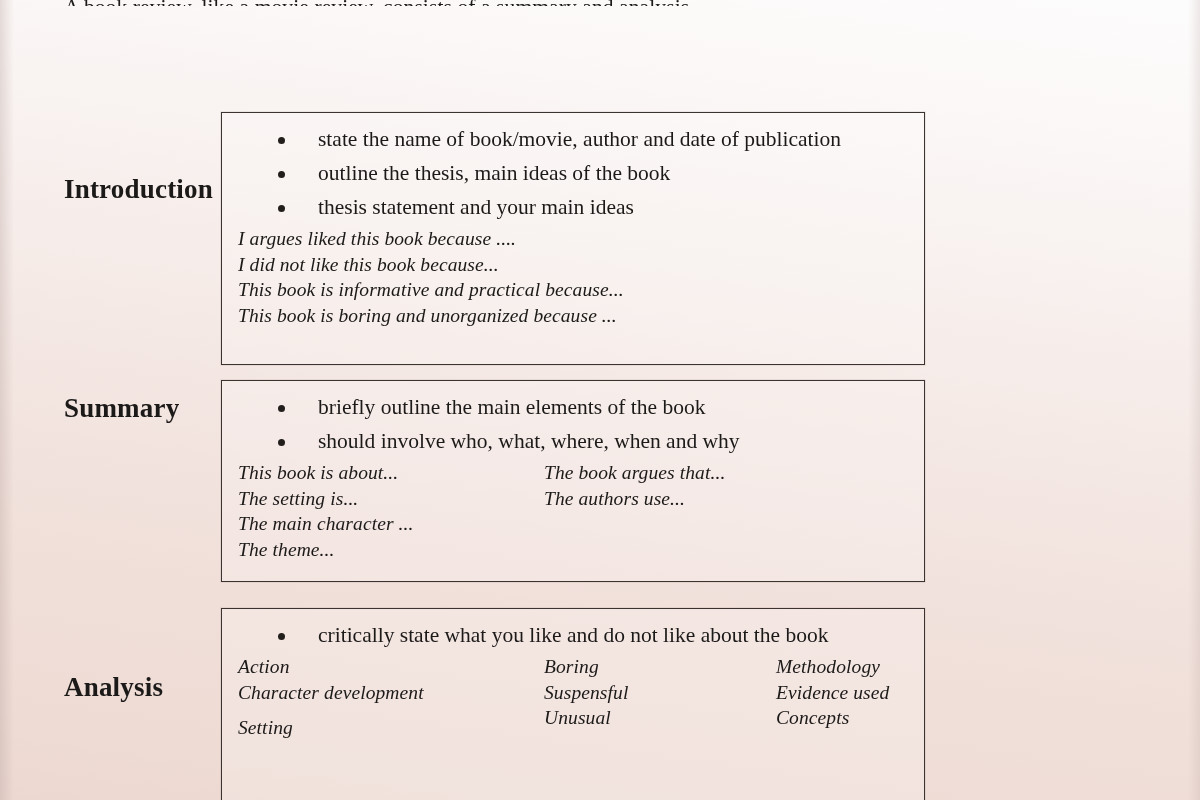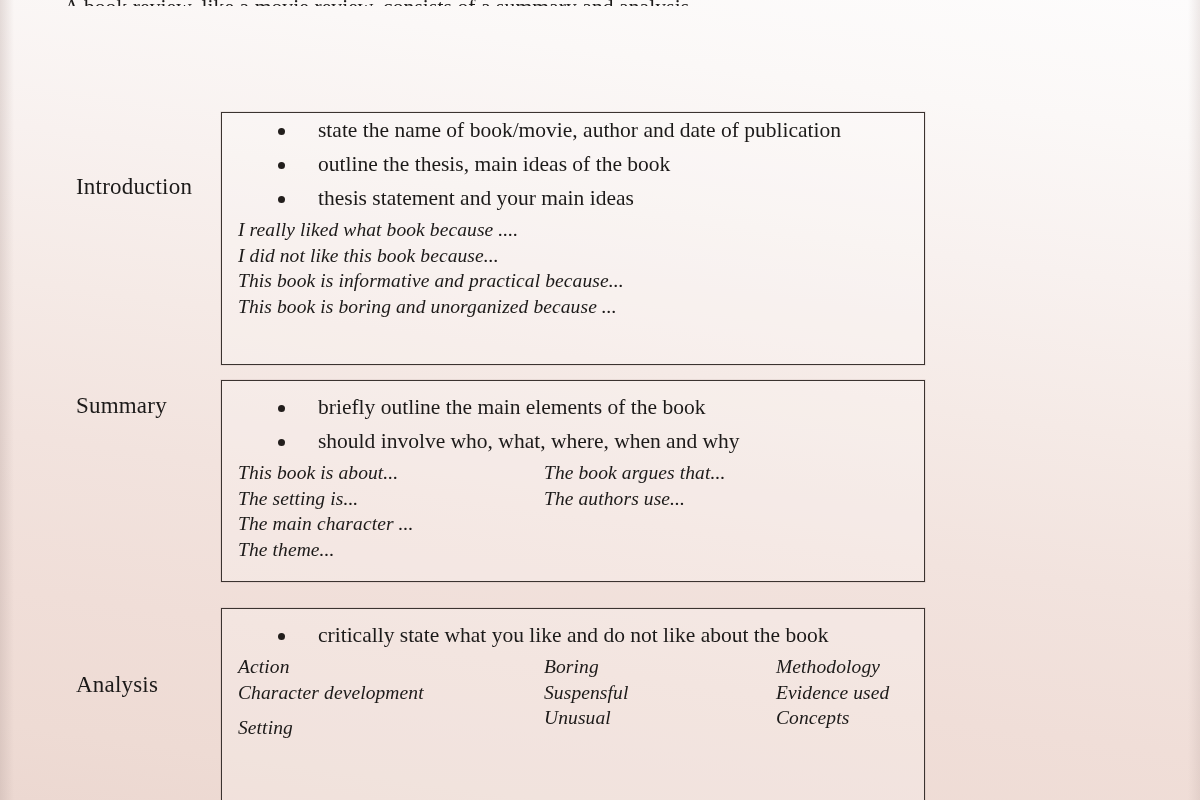--- a/index.html
+++ b/index.html
@@ -76,24 +76,24 @@
   }
 
   
   .section {
     position: absolute;
     left: 0;
     width: 1200px;
   }
   .section-label {
     position: absolute;
-    left: 76px;
+    left: 64px;
     width: 150px;
-    font-weight: normal;
-    font-size: 23px;
+    font-weight: bold;
+    font-size: 27px;
     letter-spacing: 0.2px;
     white-space: nowrap;
   }
   .section-box {
     position: absolute;
     left: 221px;
     width: 704px;
     box-sizing: border-box;
     border: 1.6px solid #3b3330;
     background: rgba(255,255,255,0.22);
@@ -137,21 +137,21 @@
     white-space: nowrap;
     letter-spacing: 0.1px;
   }
   .col1 { left: 16px; }
   .col2 { left: 322px; }
   .col3 { left: 554px; }
 
   
   #section-introduction .section-box { top: 112px; height: 253px; }
   #section-introduction .section-label { top: 174px; }
-  #section-introduction .bullets { }
+  #section-introduction .bullets { padding-top: 9px; }
   #section-introduction .starters { height: 104px; margin-top: 2px; }
 
   #section-summary .section-box { top: 380px; height: 202px; }
   #section-summary .section-label { top: 393px; }
   #section-summary .bullets { padding-top: 9px; }
   #section-summary .starters { height: 104px; margin-top: 2px; }
 
   #section-analysis .section-box { top: 608px; height: 215px; }
   #section-analysis .section-label { top: 672px; }
   #section-analysis .bullets { padding-top: 9px; }
@@ -174,21 +174,21 @@
   <div class="section" id="section-introduction">
     <div class="section-label">Introduction</div>
     <div class="section-box">
       <div class="box-inner">
         <ul class="bullets">
           <li>state the name of book/movie, author and date of publication</li>
           <li>outline the thesis, main ideas of the book</li>
           <li>thesis statement and your main ideas</li>
         </ul>
         <div class="starters">
-          <div class="starter col1" style="top:0px">I really liked what book because ....</div>
+          <div class="starter col1" style="top:0px">I argues liked this book because ....</div>
           <div class="starter col1" style="top:25.5px">I did not like this book because...</div>
           <div class="starter col1" style="top:51px">This book is informative and practical because...</div>
           <div class="starter col1" style="top:76.5px">This book is boring and unorganized because ...</div>
         </div>
       </div>
     </div>
   </div>
 
   <div class="section" id="section-summary">
     <div class="section-label">Summary</div>

